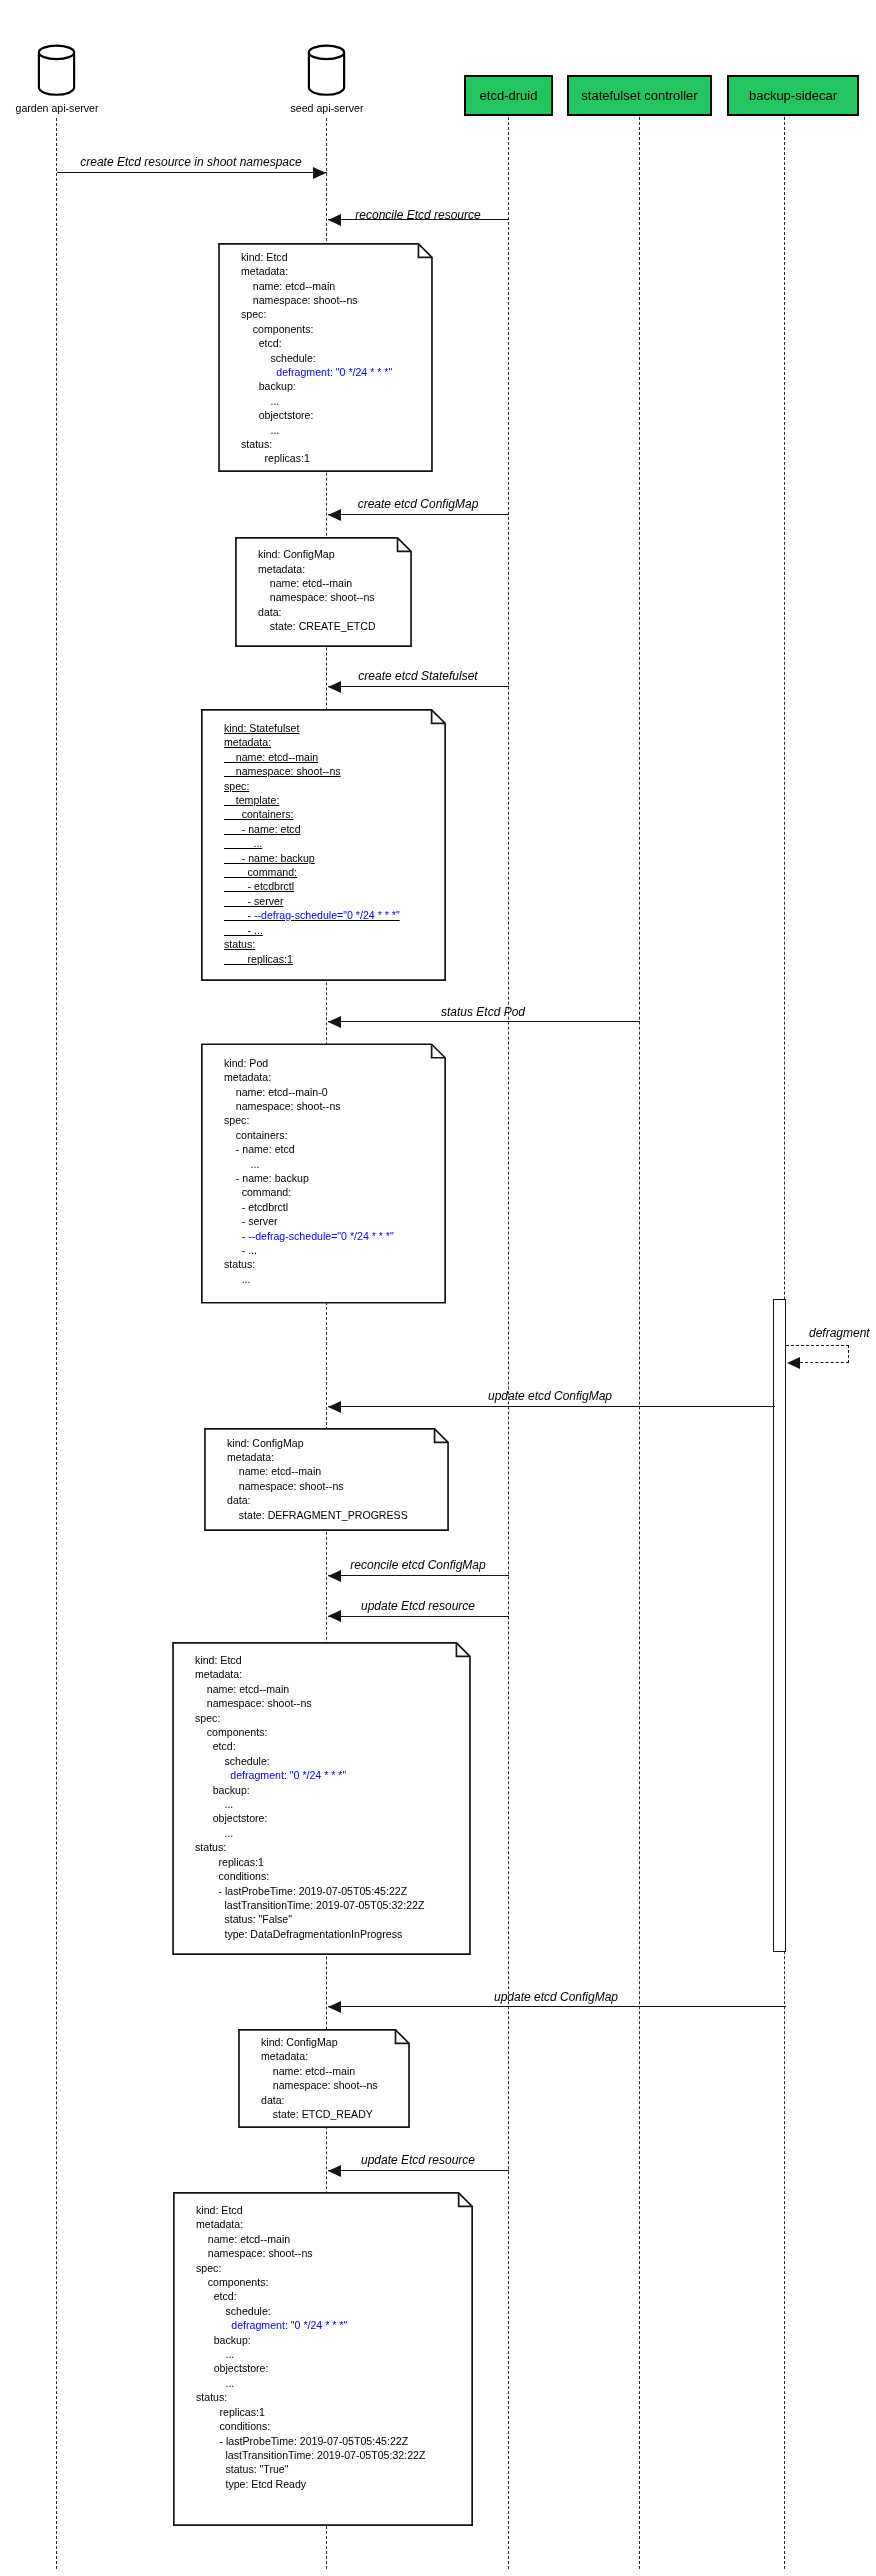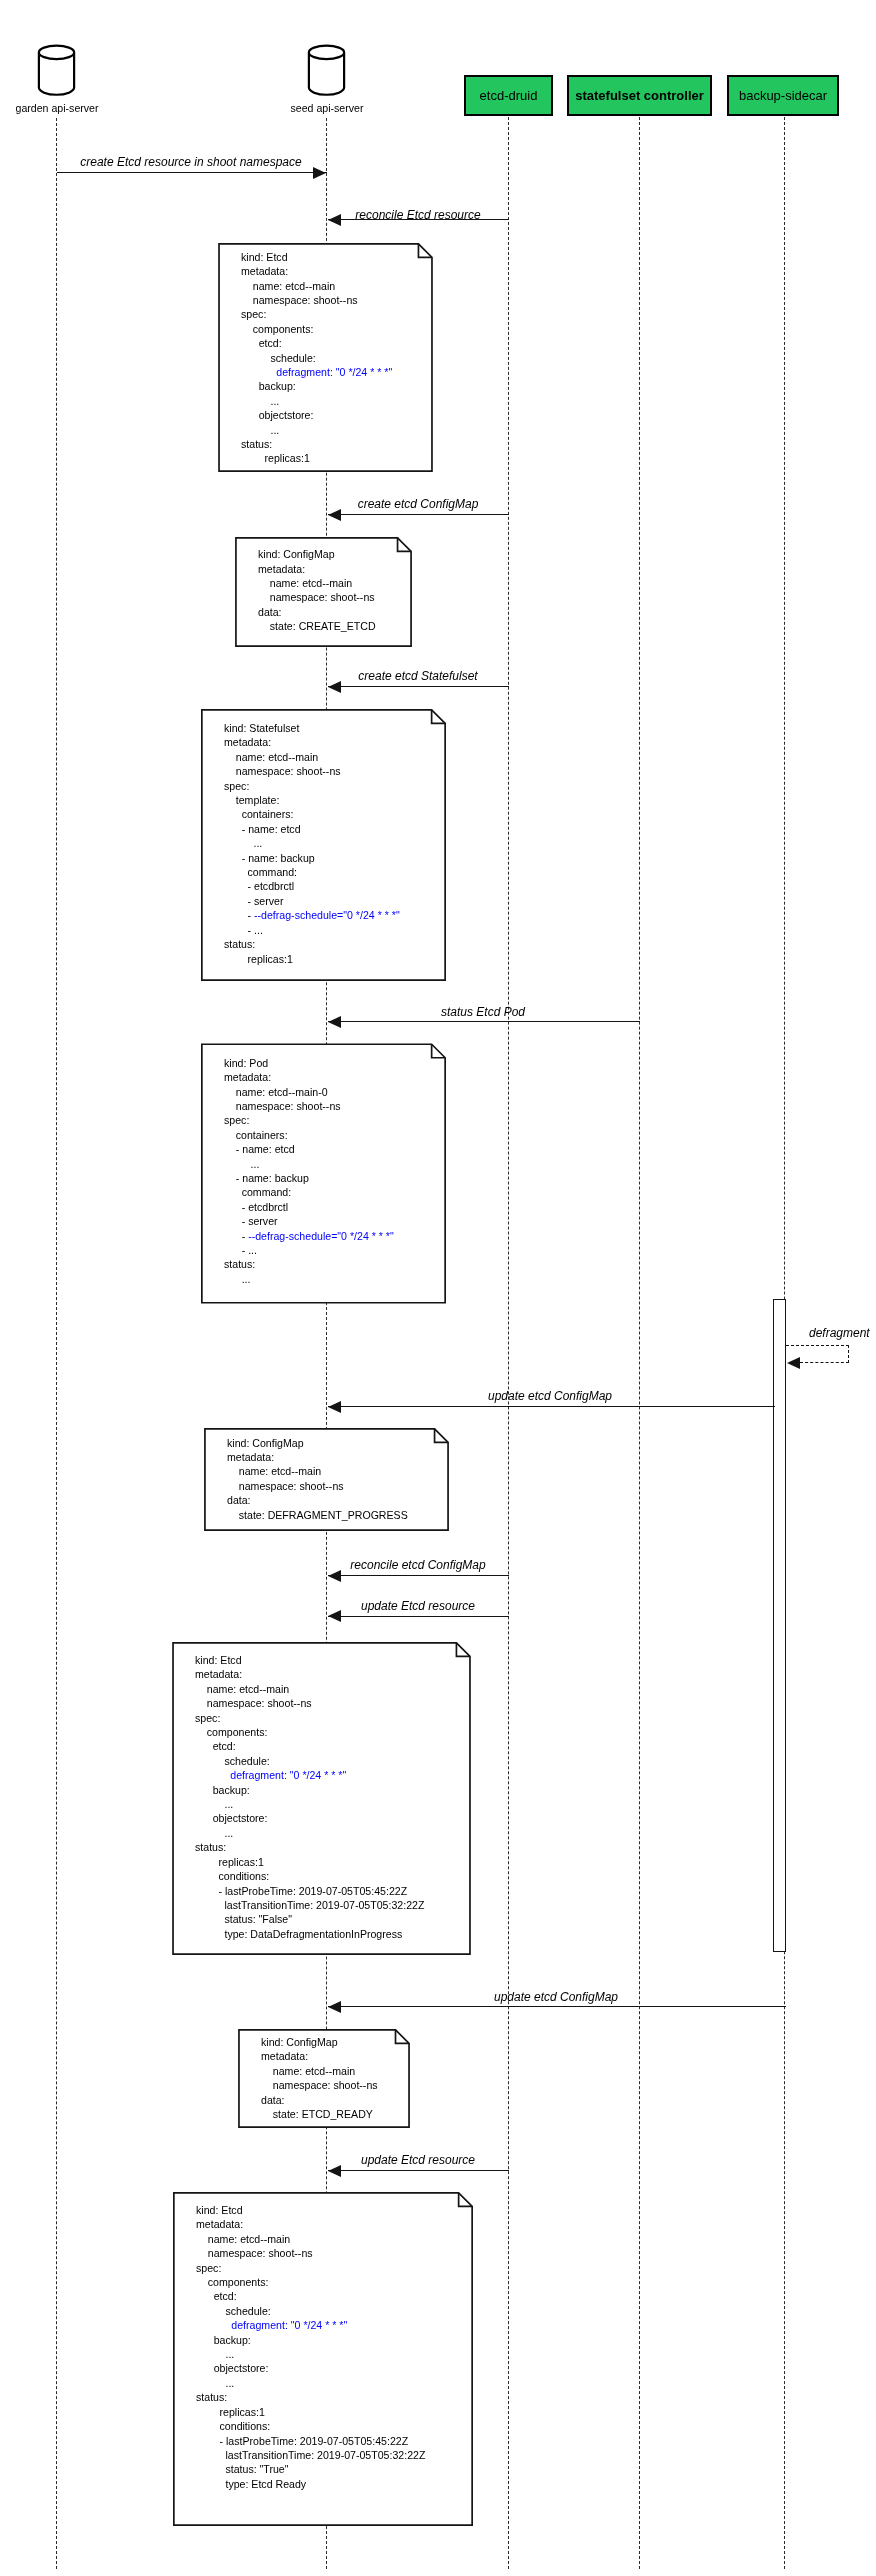--- a/index.html
+++ b/index.html
@@ -61,24 +61,24 @@
     <svg width="41" height="52" viewBox="0 0 48 62">
       <path d="M3 10 L3 52 A21 8.5 0 0 0 45 52 L45 10" fill="#fff" stroke="#000" stroke-width="2.6"></path>
       <ellipse cx="24" cy="10" rx="21" ry="8" fill="#fff" stroke="#000" stroke-width="2.6"></ellipse>
     </svg>
   </div>
   <div class="actor-label" style="left:327px;top:102px;">seed api-server</div>
 
   <div class="participant" style="left:464px;top:75px;width:89px;">
     <span>etcd-druid</span>
   </div>
-  <div class="participant" style="left:567px;top:75px;width:145px;font-weight:bold;">
+  <div class="participant" style="left:567px;top:75px;width:145px;">
     <span>statefulset controller</span>
   </div>
-  <div class="participant" style="left:727px;top:75px;width:112px;">
+  <div class="participant" style="left:727px;top:75px;width:132px;">
     <span>backup-sidecar</span>
   </div>
 
   <div class="activation" style="left:773px;top:1299px;height:653px;"></div>
 
   <div class="msg-label" style="left:191px;top:155px;">create Etcd resource in shoot namespace</div>
   <div class="msg-line" style="left:57px;top:172px;width:270px;"></div>
   <div class="ah-r" style="left:313px;top:167px;"></div>
 
   <div class="msg-label" style="left:418px;top:208px;">reconcile Etcd resource</div>
@@ -125,21 +125,21 @@
         <div class="note-line">    namespace: shoot--ns</div>
         <div class="note-line">data:</div>
         <div class="note-line">    state: CREATE_ETCD</div>
       </div>
   </div>
 
   <div class="msg-label" style="left:418px;top:669px;">create etcd Statefulset</div>
   <div class="msg-line" style="left:328px;top:686px;width:181px;"></div>
   <div class="ah-l" style="left:328px;top:681px;"></div>
 
-  <div class="note" style="left:201px;top:709px;width:245px;height:272px;">
+  <div class="note" style="left:201px;top:709px;width:245px;height:272px;text-decoration:underline;">
       <svg width="245" height="272" class="note-bg" viewBox="0 0 290 322">
         <polygon points="1,1 273,1 289,17 289,321 1,321" fill="#ffffff" stroke="#141414" stroke-width="2"></polygon>
         <polyline points="273,1 273,17 289,17" fill="none" stroke="#141414" stroke-width="2"></polyline>
       </svg>
     <div class="note-text" style="padding-top:12px;">
         <div class="note-line">kind: Statefulset</div>
         <div class="note-line">metadata:</div>
         <div class="note-line">    name: etcd--main</div>
         <div class="note-line">    namespace: shoot--ns</div>
         <div class="note-line">spec:</div>

